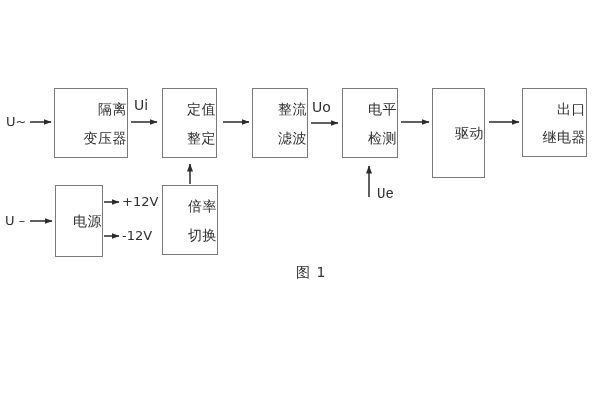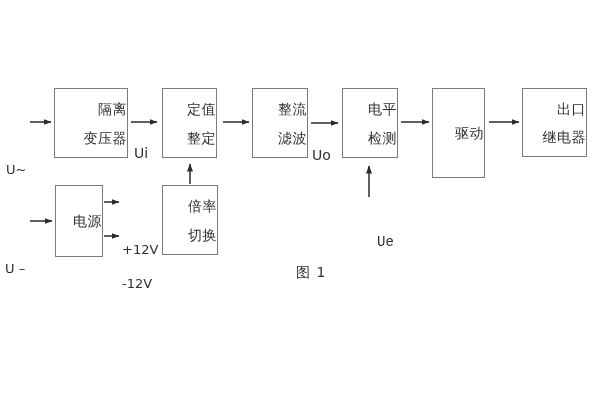--- a/index.html
+++ b/index.html
@@ -38,21 +38,20 @@
   }
   .box.two {
     justify-content: space-between;
     padding: 13px 0 12px 0;
   }
   .lbl {
     position: absolute;
     font-size: 13px;
     line-height: 16px;
     white-space: nowrap;
-    margin-top: 48px;
   }
   .lbl.sig {
     font-size: 14px;
   }
   .caption {
     position: absolute;
     font-size: 14px;
     letter-spacing: 1px;
   }
 </style>

